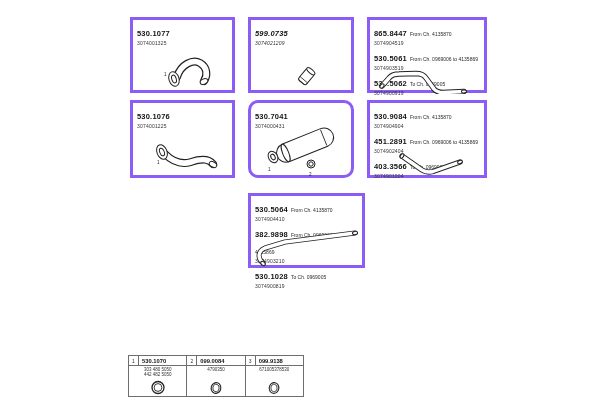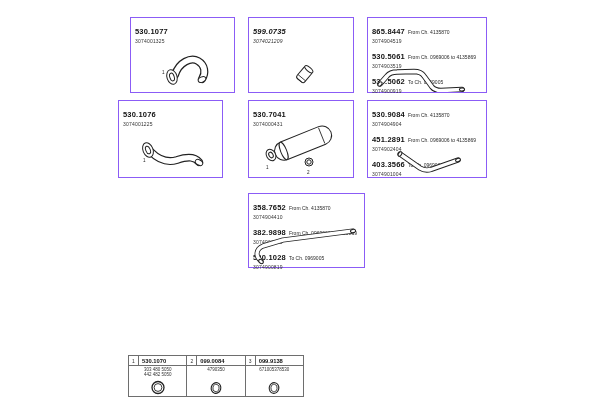--- a/index.html
+++ b/index.html
@@ -5,21 +5,21 @@
   html,body{margin:0;padding:0;}
   body{
     width:600px;height:400px;background:#ffffff;
     font-family:"Liberation Sans","DejaVu Sans",sans-serif;
     color:#1a1a1a;
   }
   .canvas{position:relative;width:600px;height:400px;background:#fff;overflow:hidden;}
 
   
   .pbox{
-    position:absolute;background:#fff;border:1px solid #8b5cf6;
+    position:absolute;background:#fff;border:3px solid #8b5cf6;
     box-sizing:border-box;padding:3px 4px;
   }
   .entry{margin-bottom:2px;line-height:1.05;}
   .pn{font-weight:bold;font-size:7.5px;letter-spacing:.2px;color:#111;}
   .note{font-size:5px;color:#2a2a2a;margin-left:3px;}
   .oe{font-size:5px;color:#333;margin-top:1px;letter-spacing:.2px;}
   .illus{position:absolute;}
   .callout{position:absolute;font-size:4.6px;color:#222;}
 
   
@@ -92,36 +92,36 @@
       <div class="oe">3074900919</div>
     </div>
     <svg class="illus" style="left:6px;top:44px;" width="105" height="30" viewBox="0 0 105 30">
       <path class="tube-b" stroke-width="5.4" d="M6,22 L13,14 C15,11.5 19,10 23,10 L40,9.5 C45,9.5 48,11 50,14 L58,25 C60,27.5 63,28.5 67,28.5 L88,27.5"></path>
       <path class="tube-w" stroke-width="3.6" d="M6,22 L13,14 C15,11.5 19,10 23,10 L40,9.5 C45,9.5 48,11 50,14 L58,25 C60,27.5 63,28.5 67,28.5 L88,27.5"></path>
       <ellipse class="cap" cx="6" cy="22" rx="1.6" ry="2.6" transform="rotate(40 6 22)"></ellipse>
       <ellipse class="cap" cx="88" cy="27.5" rx="1.4" ry="2.6" transform="rotate(85 88 27.5)"></ellipse>
     </svg>
   </div>
 
-  <div class="pbox" style="left:118px;top:100px;width:105px;height:78px;">
+  <div class="pbox" style="left:130px;top:100px;width:105px;height:78px;">
     <div class="entry">
       <span class="pn">530.1076</span>
       <div class="oe">3074001225</div>
     </div>
     <svg class="illus" style="left:14px;top:34px;" width="78" height="40" viewBox="0 0 78 40">
       <path class="tube-b" stroke-width="8" d="M18,17 C26,25 34,28 44,25 C56,21 62,22 66,27"></path>
       <path class="tube-w" stroke-width="5.6" d="M18,17 C26,25 34,28 44,25 C56,21 62,22 66,27"></path>
       <ellipse class="cap" cx="66" cy="27.5" rx="4" ry="2.6" transform="rotate(28 66 27.5)"></ellipse>
       <ellipse class="cap" cx="15" cy="15" rx="5" ry="7.5" transform="rotate(-22 15 15)"></ellipse>
       <ellipse class="cap" cx="15" cy="15" rx="2.2" ry="4" transform="rotate(-22 15 15)"></ellipse>
     </svg>
     <span class="callout" style="left:24px;top:57px;">1</span>
   </div>
 
-  <div class="pbox" style="left:248px;top:100px;width:106px;height:78px;">
+  <div class="pbox" style="left:248px;top:100px;width:106px;height:78px;border-radius:10px;">
     <div class="entry">
       <span class="pn">530.7041</span>
       <div class="oe">3074000431</div>
     </div>
     <svg class="illus" style="left:8px;top:14px;" width="90" height="58" viewBox="0 0 90 58">
       <g transform="rotate(-22 45 28)">
         <rect class="cap" x="16" y="19" width="60" height="19" rx="9.5" stroke-width="1.1"></rect>
         <ellipse class="cap" cx="25" cy="28.5" rx="3" ry="9.3" stroke-width="0.8"></ellipse>
         <line class="seam" x1="66" y1="20" x2="66" y2="37"></line>
       </g>
@@ -150,21 +150,21 @@
     <svg class="illus" style="left:22px;top:47px;" width="80" height="28" viewBox="0 0 80 28">
       <path class="tube-b" stroke-width="5.2" d="M10,6 L30,20 C33,22 37,22.5 41,21.5 L68,12"></path>
       <path class="tube-w" stroke-width="3.4" d="M10,6 L30,20 C33,22 37,22.5 41,21.5 L68,12"></path>
       <ellipse class="cap" cx="10" cy="6" rx="1.5" ry="2.5" transform="rotate(35 10 6)"></ellipse>
       <ellipse class="cap" cx="68" cy="12" rx="1.5" ry="2.5" transform="rotate(70 68 12)"></ellipse>
     </svg>
   </div>
 
   <div class="pbox" style="left:248px;top:193px;width:117px;height:75px;">
     <div class="entry">
-      <span class="pn">358.7652</span><span class="note">From Ch. 4135870</span>
+      <span class="pn">530.5064</span><span class="note">From Ch. 4135870</span>
       <div class="oe">3074904410</div>
     </div>
     <div class="entry">
       <span class="pn">382.9898</span><span class="note">From Ch. 0969006 to 4135869</span>
       <div class="oe">3074903210</div>
     </div>
     <div class="entry">
       <span class="pn">530.1028</span><span class="note">To Ch. 0969005</span>
       <div class="oe">3074900819</div>
     </div>

